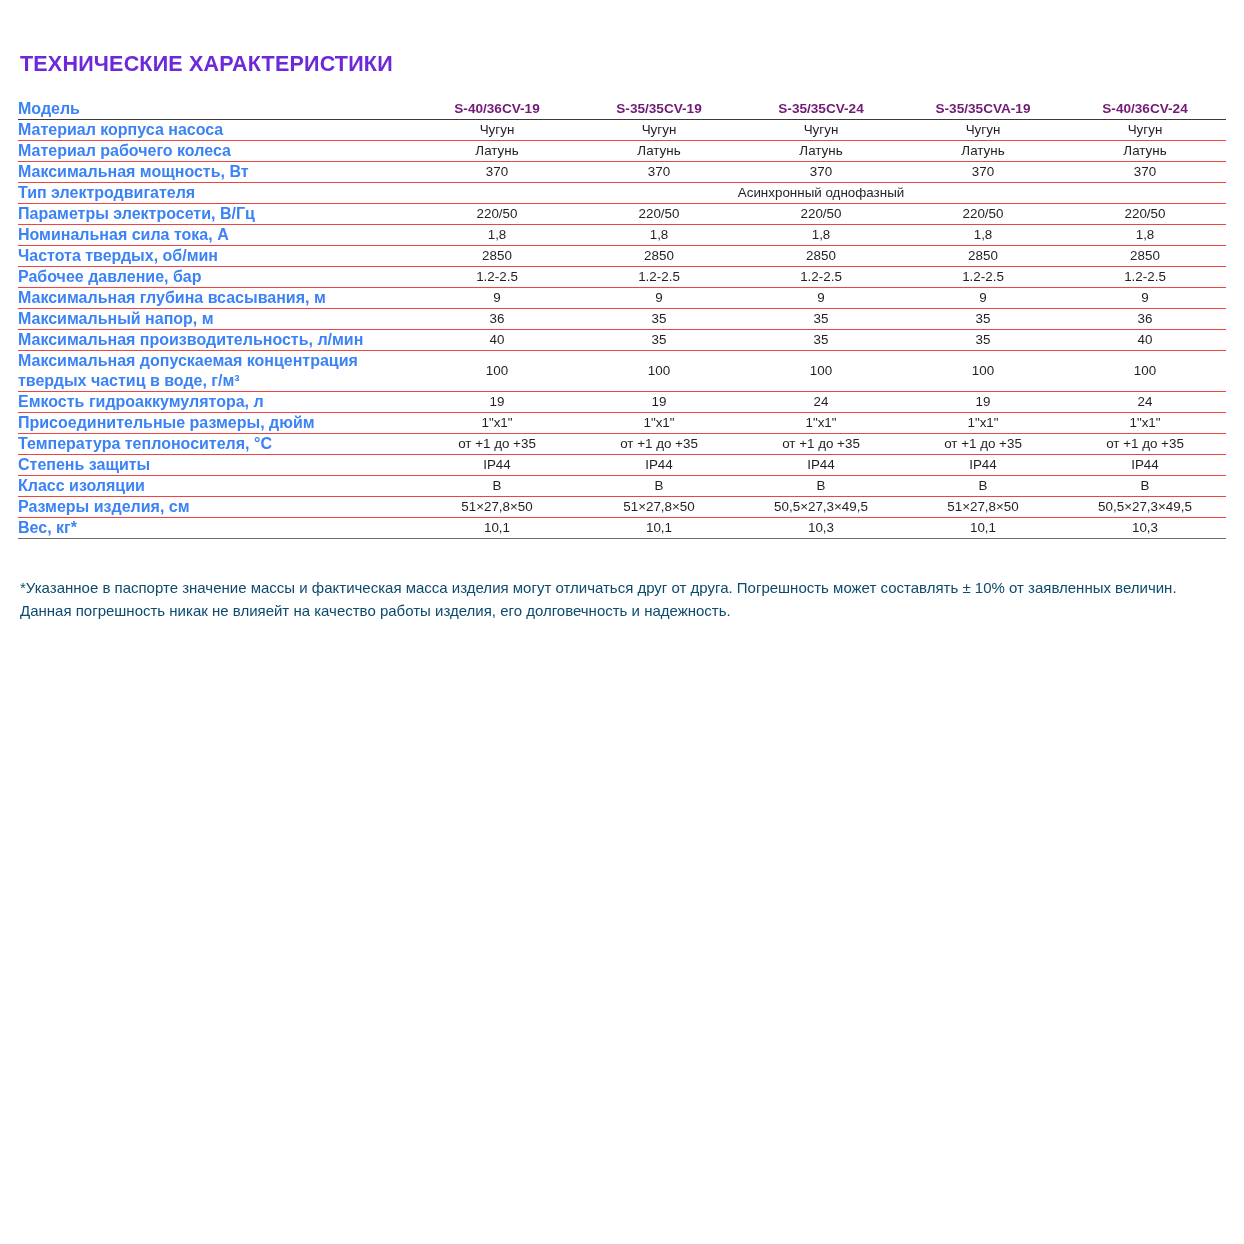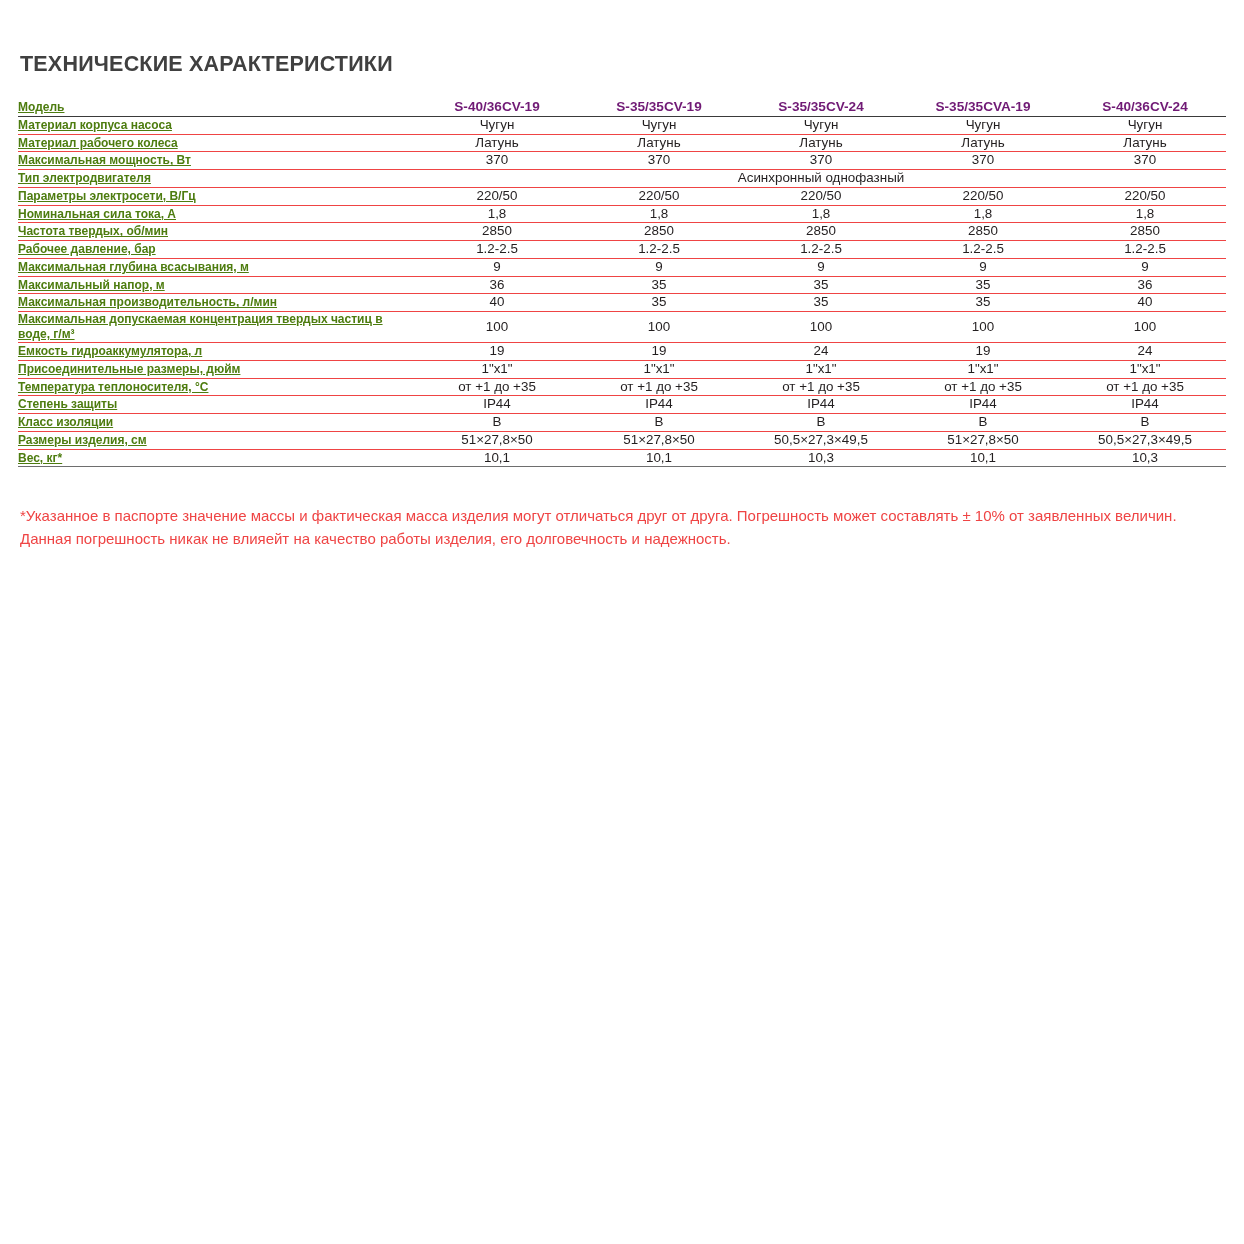--- a/index.html
+++ b/index.html
@@ -18,21 +18,21 @@
     width: 1244px;
     min-height: 1244px;
     box-sizing: border-box;
     padding: 52px 18px 0 18px;
     position: relative;
   }
   .doc-title {
     font-size: 21.5px;
     font-weight: bold;
     letter-spacing: 0.2px;
-    color: #404040;
+    color: #6d28d9;
     margin: 0 0 22px 2px;
   }
   table.spec {
     border-collapse: collapse;
     width: 1208px;
     table-layout: fixed;
   }
   table.spec td {
     vertical-align: middle;
     padding: 0;
@@ -40,27 +40,26 @@
   .row {
     border-bottom: 1px solid #ef4444;
   }
   .row.header-row {
     border-bottom: 1px solid #3a3a3a;
   }
   .row.last-row {
     border-bottom: 1px solid #6e6e6e;
   }
   td.label {
-    font-size: 12px;
+    font-size: 16px;
     font-weight: bold;
-    color: #4d7c0f;
+    color: #3b82f6;
     padding: 13px 8px 13px 2px;
     line-height: 1.25;
     width: 398px;
-    text-decoration: underline;
   }
   td.val {
     font-size: 13.4px;
     font-weight: normal;
     color: #231f20;
     text-align: center;
     padding: 13px 4px;
     line-height: 1.25;
   }
   td.val.head {
@@ -70,21 +69,21 @@
   }
   td.val.span-all {
     text-align: center;
   }
   .col1 { width: 398px; }
   .colv { width: 162px; }
   .footnote {
     margin: 38px 2px 0 2px;
     font-size: 15px;
     line-height: 1.5;
-    color: #ef4444;
+    color: #0c4a6e;
     max-width: 1200px;
   }
 </style>
 </head>
 <body>
 
 <div class="page">
 
   <h1 class="doc-title">ТЕХНИЧЕСКИЕ ХАРАКТЕРИСТИКИ</h1>
 

